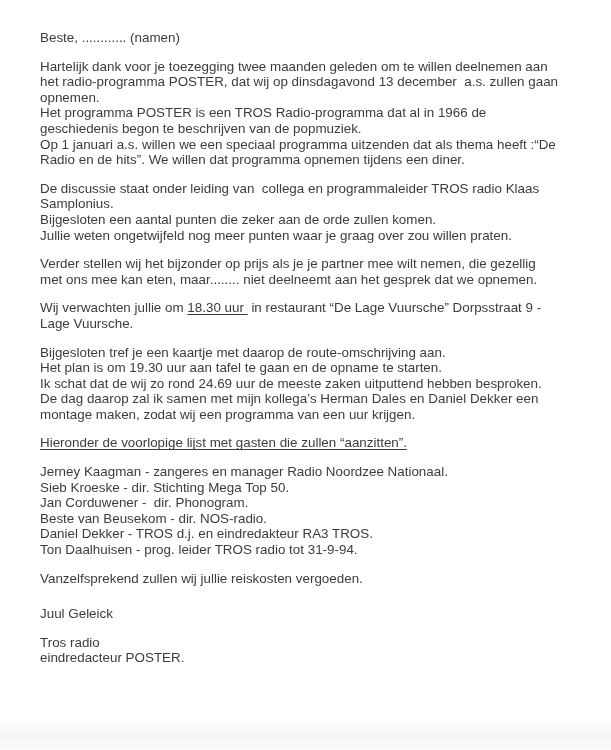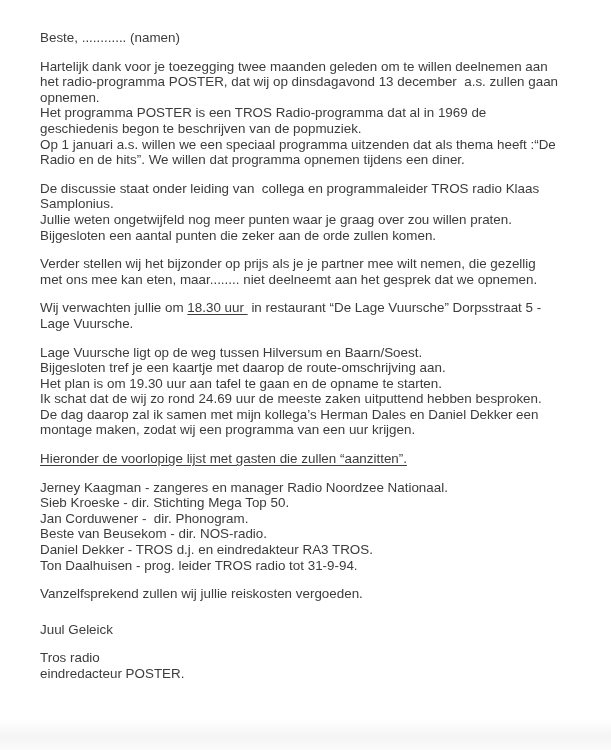--- a/index.html
+++ b/index.html
@@ -53,45 +53,44 @@
 <div class="page">
 
   <div class="para">
     <div class="line">Beste, ............ (namen)</div>
   </div>
 
   <div class="para">
     <div class="line">Hartelijk dank voor je toezegging twee maanden geleden om te willen deelnemen aan</div>
     <div class="line">het radio-programma POSTER, dat wij op dinsdagavond 13 december  a.s. zullen gaan</div>
     <div class="line">opnemen.</div>
-    <div class="line">Het programma POSTER is een TROS Radio-programma dat al in 1969 de</div>
+    <div class="line">Het programma POSTER is een TROS Radio-programma dat al in 1966 de</div>
     <div class="line">geschiedenis begon te beschrijven van de popmuziek.</div>
     <div class="line">Op 1 januari a.s. willen we een speciaal programma uitzenden dat als thema heeft :“De</div>
     <div class="line">Radio en de hits”. We willen dat programma opnemen tijdens een diner.</div>
   </div>
 
   <div class="para">
     <div class="line">De discussie staat onder leiding van  collega en programmaleider TROS radio Klaas</div>
     <div class="line">Samplonius.</div>
+    <div class="line">Bijgesloten een aantal punten die zeker aan de orde zullen komen.</div>
     <div class="line">Jullie weten ongetwijfeld nog meer punten waar je graag over zou willen praten.</div>
-    <div class="line">Bijgesloten een aantal punten die zeker aan de orde zullen komen.</div>
   </div>
 
   <div class="para">
     <div class="line">Verder stellen wij het bijzonder op prijs als je je partner mee wilt nemen, die gezellig</div>
     <div class="line">met ons mee kan eten, maar........ niet deelneemt aan het gesprek dat we opnemen.</div>
   </div>
 
   <div class="para">
-    <div class="line"><span>Wij verwachten jullie om </span><span class="u">18.30 uur </span><span> in restaurant “De Lage Vuursche” Dorpsstraat 5 -</span></div>
+    <div class="line"><span>Wij verwachten jullie om </span><span class="u">18.30 uur </span><span> in restaurant “De Lage Vuursche” Dorpsstraat 9 -</span></div>
     <div class="line">Lage Vuursche.</div>
   </div>
 
   <div class="para">
-    <div class="line">Lage Vuursche ligt op de weg tussen Hilversum en Baarn/Soest.</div>
     <div class="line">Bijgesloten tref je een kaartje met daarop de route-omschrijving aan.</div>
     <div class="line">Het plan is om 19.30 uur aan tafel te gaan en de opname te starten.</div>
     <div class="line">Ik schat dat de wij zo rond 24.69 uur de meeste zaken uitputtend hebben besproken.</div>
     <div class="line">De dag daarop zal ik samen met mijn kollega’s Herman Dales en Daniel Dekker een</div>
     <div class="line">montage maken, zodat wij een programma van een uur krijgen.</div>
   </div>
 
   <div class="para">
     <div class="line u">Hieronder de voorlopige lijst met gasten die zullen “aanzitten”.</div>
   </div>

